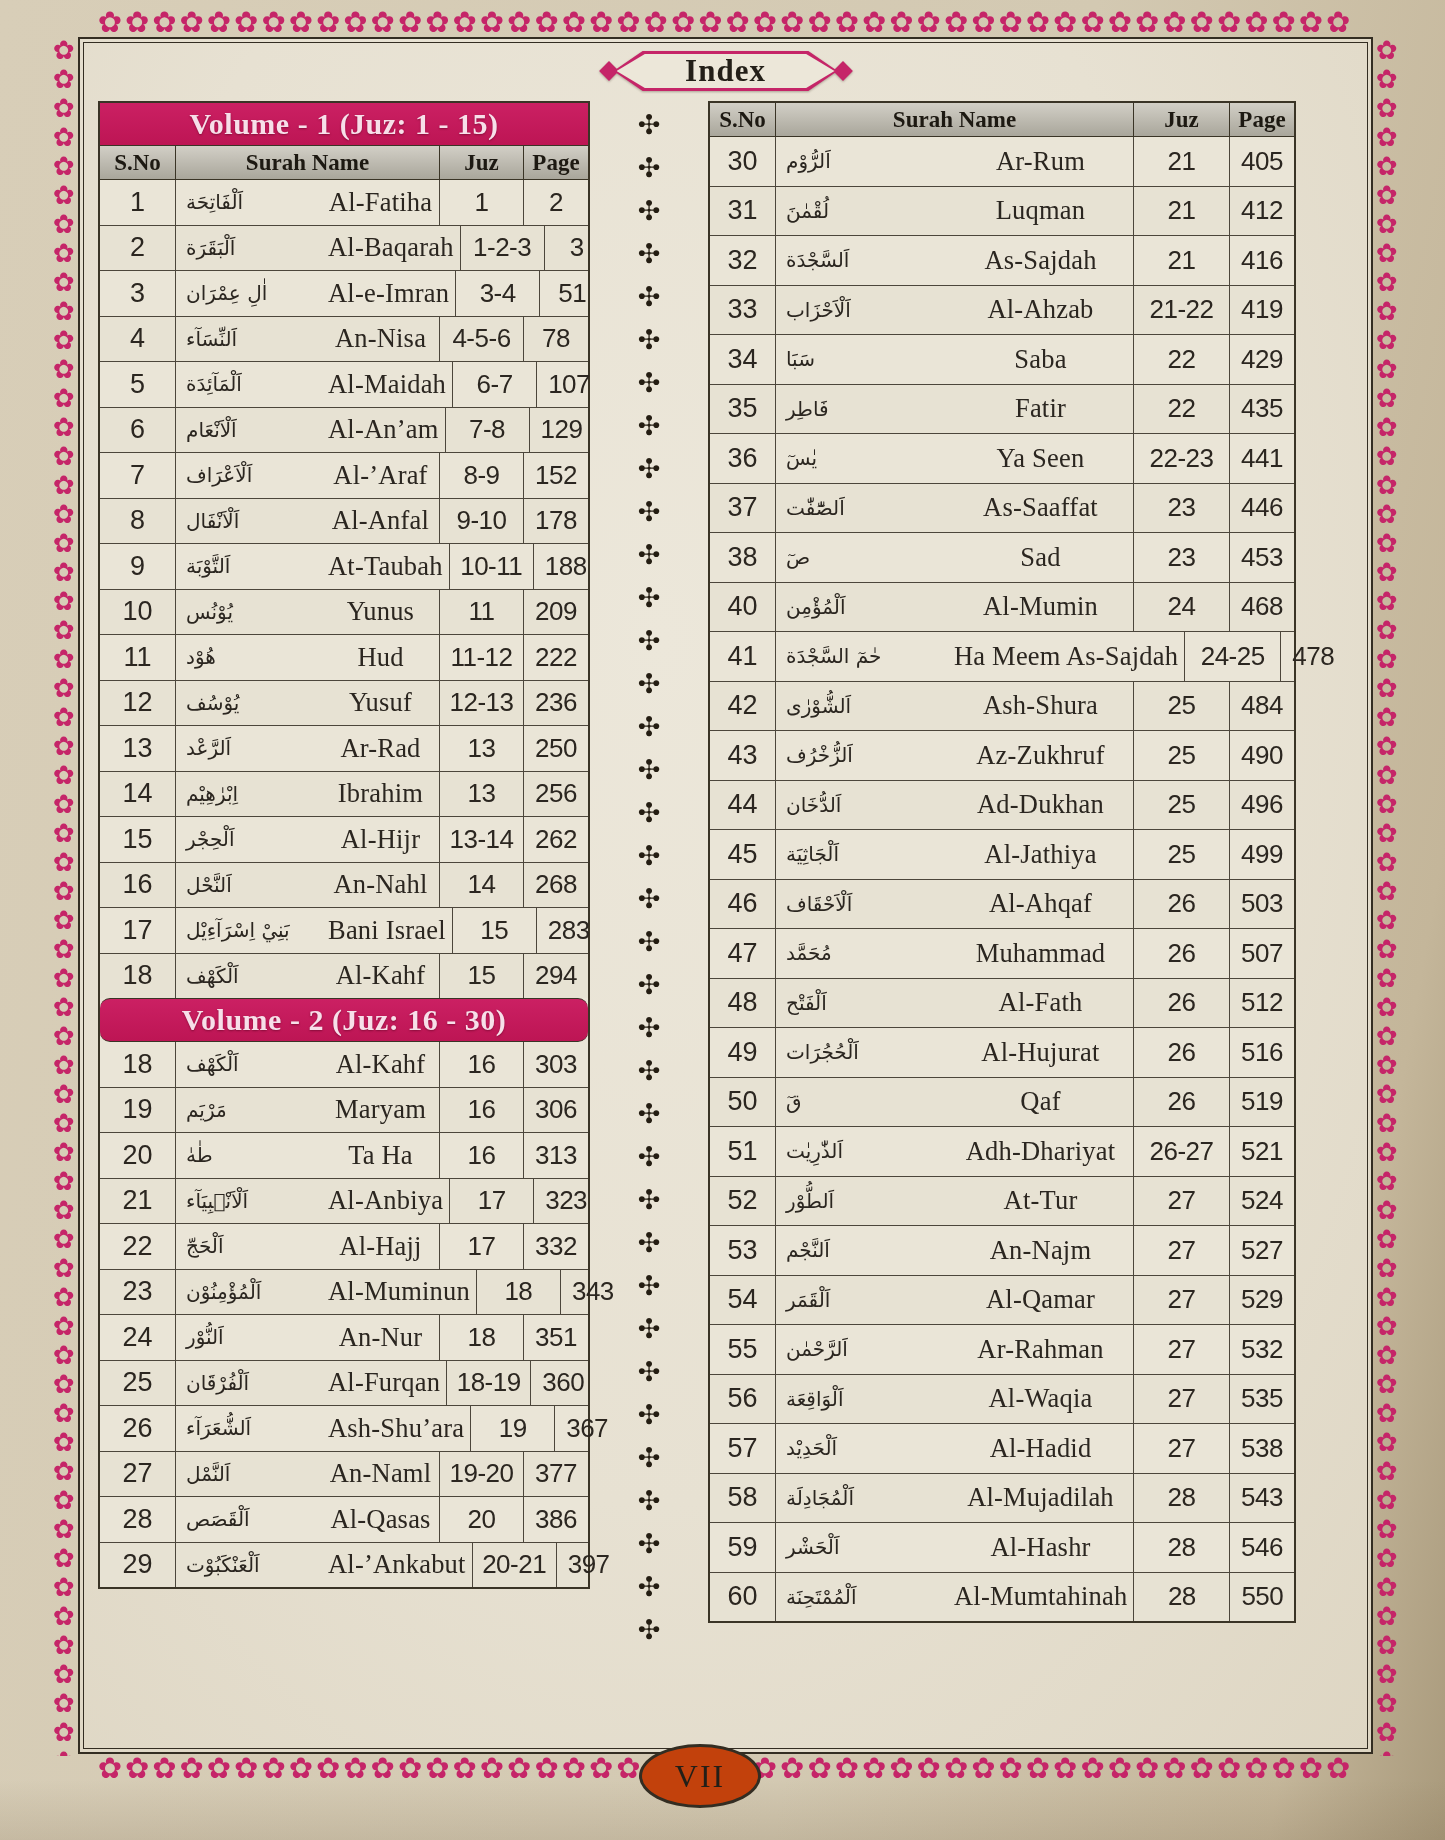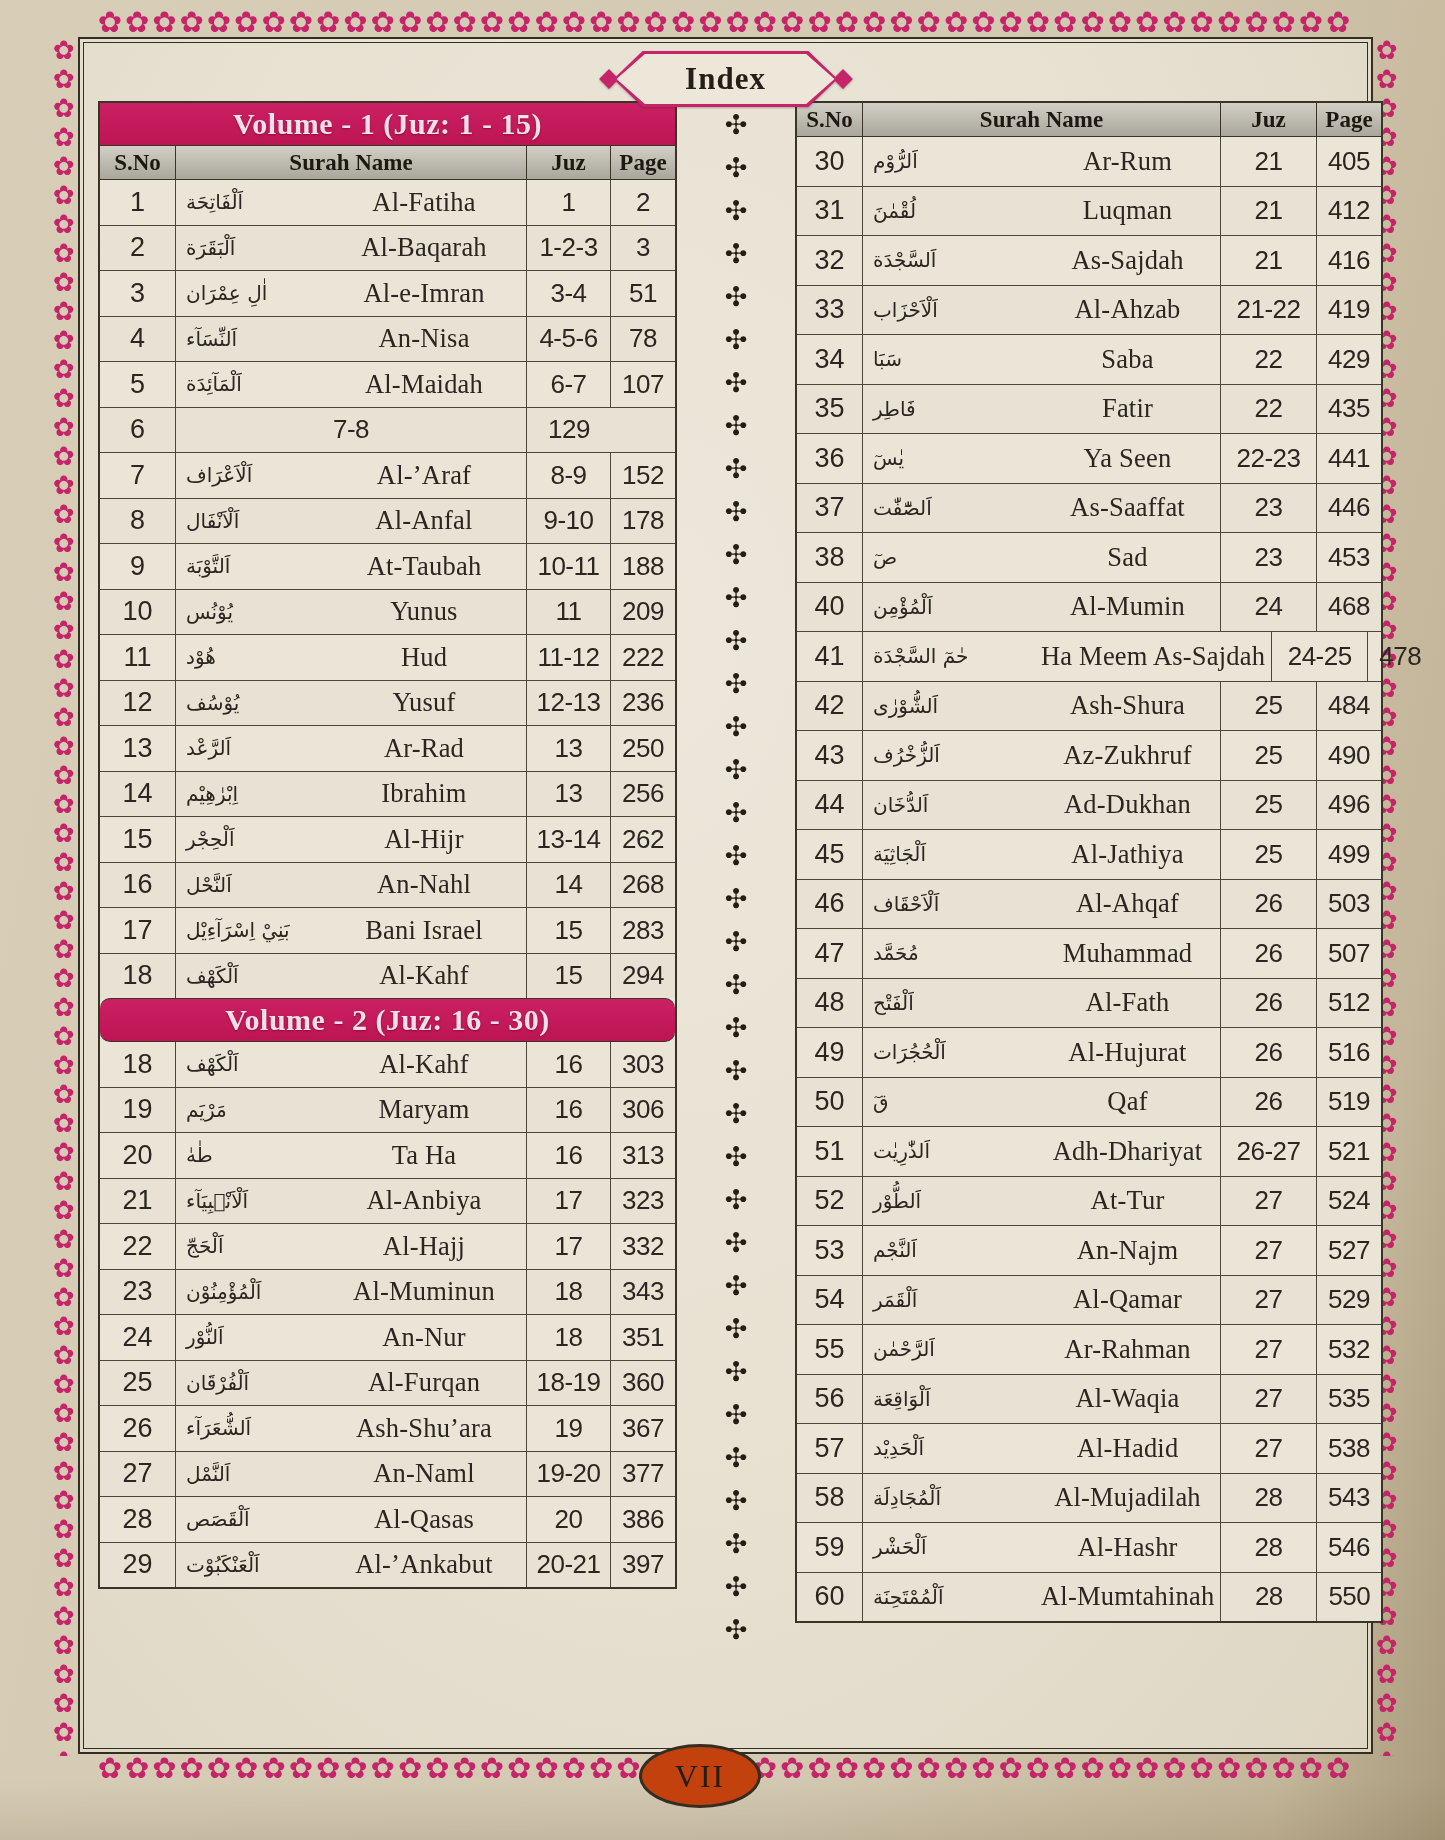--- a/index.html
+++ b/index.html
@@ -21,34 +21,34 @@
   .orn-left{left:0;}
   .orn-right{right:0;}
 
   .rule-frame{position:absolute;top:31px;left:32px;right:32px;bottom:32px;border:2.5px solid #332d22;background:
     radial-gradient(ellipse at 45% 35%, #ece7da 0%, #e7e1d2 55%, #ded6c3 100%);}
   .rule-frame::before{content:'';position:absolute;inset:3px;border:1.5px solid #332d22;pointer-events:none;}
 
   .content{position:absolute;inset:10px 16px 12px 16px;}
 
   
-  .index-badge{position:absolute;top:2px;left:50%;transform:translateX(-50%);width:224px;height:56px;z-index:5;
+  .index-badge{position:absolute;top:2px;left:50%;transform:translateX(-50%);width:224px;height:40px;z-index:5;
     filter:drop-shadow(0 1px 1px rgba(60,40,30,.35));}
   .hex-outer{position:absolute;inset:0;background:#c52568;
     clip-path:polygon(0 50%,13% 0,87% 0,100% 50%,87% 100%,13% 100%);}
   .hex-inner{position:absolute;inset:3px;background:#ece7d9;
     clip-path:polygon(0 50%,13% 0,87% 0,100% 50%,87% 100%,13% 100%);}
   .index-badge .t{position:absolute;inset:0;display:flex;align-items:center;justify-content:center;
     font-weight:bold;font-size:31px;letter-spacing:1px;color:#231f18;}
   .index-badge .dia{position:absolute;top:50%;width:14px;height:14px;background:#c52568;transform:translateY(-50%) rotate(45deg);}
   .dia-l{left:-12px;} .dia-r{right:-12px;}
 
   
   .tables-wrap{position:absolute;top:52px;left:2px;right:0;display:flex;align-items:flex-start;}
-  .left-col{width:579px;flex:0 0 auto;}
+  .left-col{width:492px;flex:0 0 auto;}
   .divider{flex:0 0 118px;display:flex;justify-content:center;}
   .chain{font-family:"DejaVu Sans",sans-serif;font-size:27px;line-height:43px;color:#241d12;white-space:pre;text-align:center;margin-top:2px;user-select:none;}
   .right-col{width:588px;flex:0 0 auto;}
 
   .tbl{border:2px solid #3a3426;background:#eae5d7;}
   .banner{height:42px;display:flex;align-items:center;justify-content:center;background:linear-gradient(180deg,#cb2063,#bd1554);
     border-bottom:1.5px solid #3a3426;}
   .banner span{color:#f7dfe9;font-weight:bold;font-size:30px;letter-spacing:.5px;text-shadow:0 1px 2px rgba(80,0,30,.5);}
   .thead{display:grid;height:33px;background:linear-gradient(180deg,#d2cfc6,#a9a69b);border-bottom:1.5px solid #3a3426;}
   .left-col .thead{grid-template-columns:76px 1fr 84px 64px;}
@@ -270,20 +270,24 @@
                   <div class="c sno">5</div>
                   <div class="c surah">
                     <span class="ar">اَلْمَآئِدَة</span>
                     <span class="en">Al-Maidah</span>
                   </div>
                   <div class="c juz">6-7</div>
                   <div class="c page">107</div>
                 </div>
                 <div class="trow">
                   <div class="c sno">6</div>
+                  <div class="c surah">
+                    <span class="ar">اَلْاَنْعَام</span>
+                    <span class="en">Al-An’am</span>
+                  </div>
                   <div class="c juz">7-8</div>
                   <div class="c page">129</div>
                 </div>
                 <div class="trow">
                   <div class="c sno">7</div>
                   <div class="c surah">
                     <span class="ar">اَلْاَعْرَاف</span>
                     <span class="en">Al-’Araf</span>
                   </div>
                   <div class="c juz">8-9</div>

